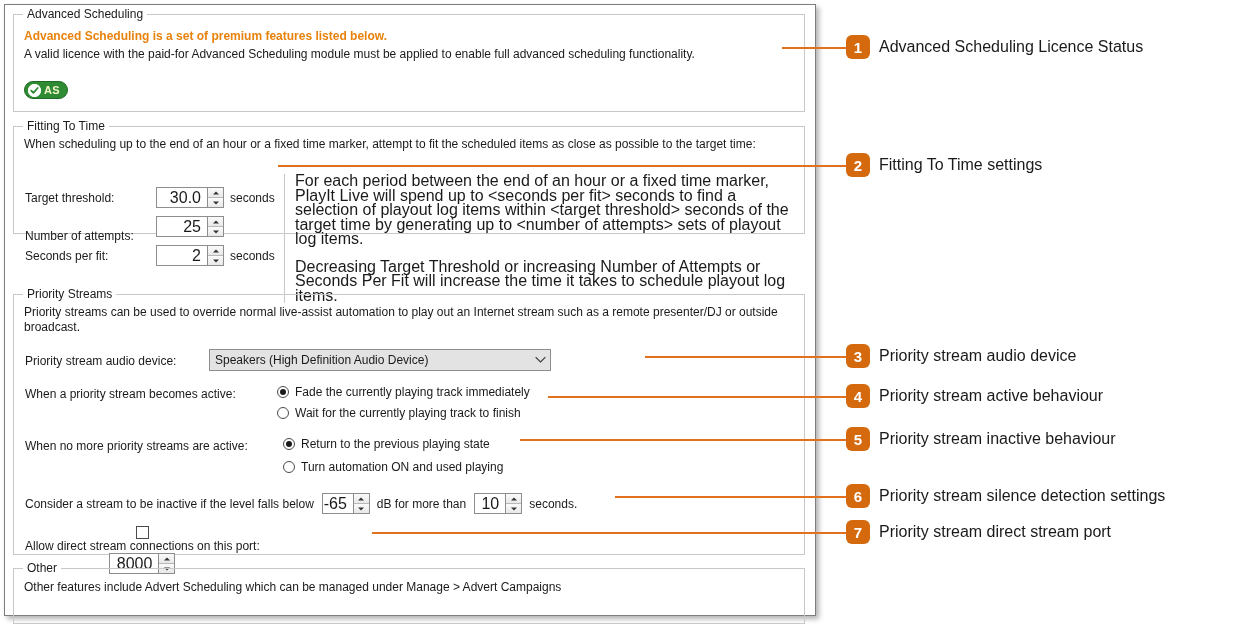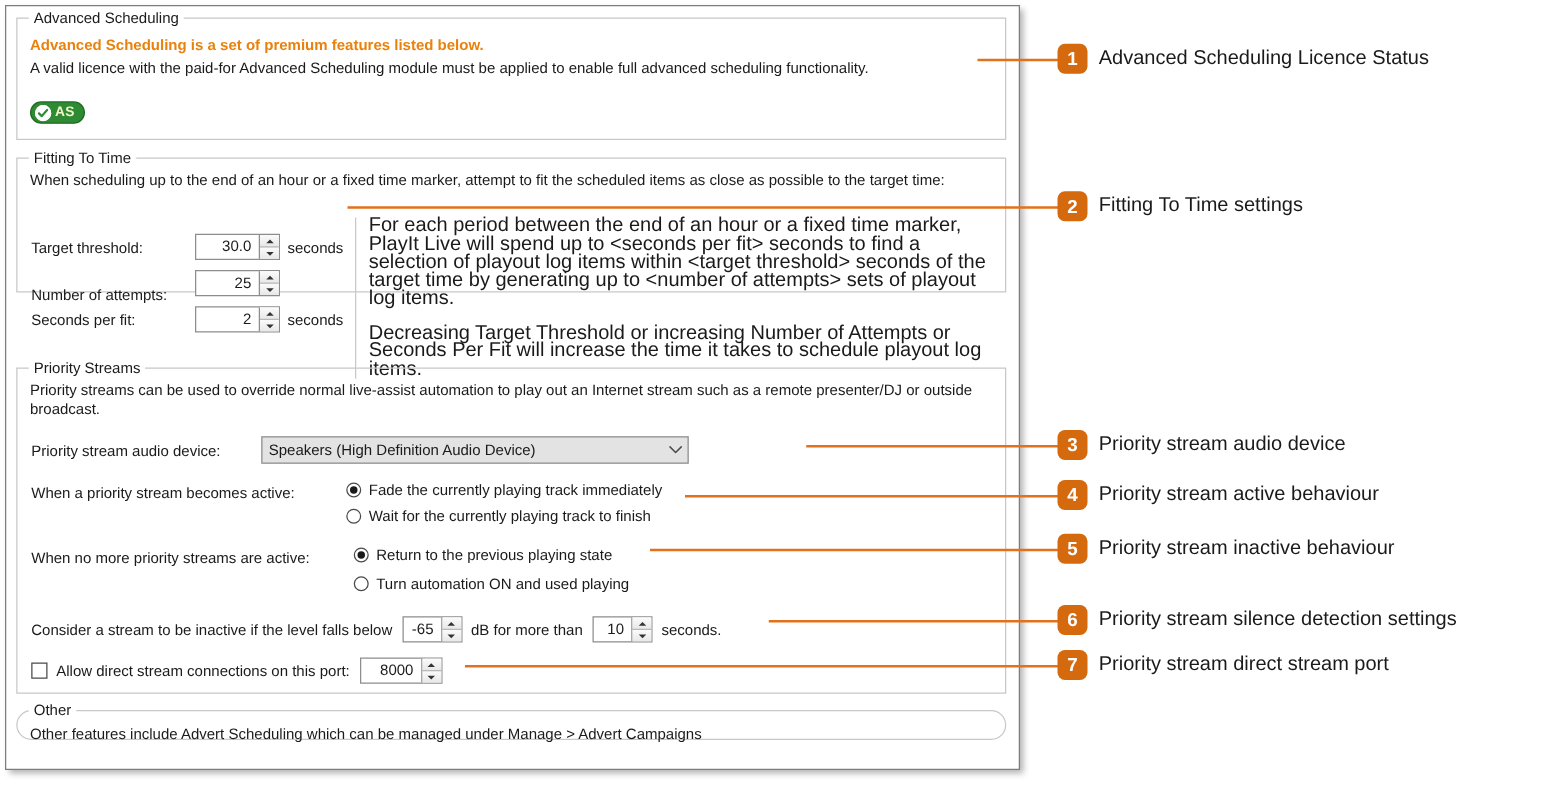--- a/index.html
+++ b/index.html
@@ -107,21 +107,21 @@
     border: 1px solid #8d8d8d;
     background: #ffffff;
     box-sizing: border-box;
     display: flex;
     align-items: stretch;
   }
   .spin .val {
     flex: 1 1 auto;
     text-align: right;
     padding-right: 6px;
-    font-size: 12px;
+    font-size: 16px;
     line-height: 19px;
     color: #1a1a1a;
     overflow: hidden;
     white-space: nowrap;
   }
   .spin .btns {
     flex: none;
     width: 15px;
     border-left: 1px solid #8d8d8d;
     display: flex;
@@ -384,36 +384,36 @@
         <span class="val">10</span>
         <span class="btns">
           <span class="b up"></span>
           <span class="b down"></span>
         </span>
       </span>
       <span style="display:inline-block;width:7px;"></span>
       <span class="txt">seconds.</span>
     </div>
 
-    <div class="inline-row" style="left:11px; top:231px;">
+    <div class="inline-row" style="left:11px; top:231px;flex-direction:column;">
       <span class="cbox"></span>
       <span style="display:inline-block;width:7px;"></span>
       <span class="txt">Allow direct stream connections on this port:</span>
       <span style="display:inline-block;width:8px;"></span>
       <span class="spin" style="position:relative;width:66px;">
         <span class="val">8000</span>
         <span class="btns">
           <span class="b up"></span>
           <span class="b down"></span>
         </span>
       </span>
     </div>
   </div>
 
-  <div class="group" style="left:8px; top:563px; width:792px; height:24px;border-radius:15px;">
+  <div class="group" style="left:8px; top:563px; width:792px; height:56px;">
     <span class="legend">Other</span>
     <div class="para" style="left:10px; top:11px; width:770px;">Other features include Advert Scheduling which can be managed under Manage &gt; Advert Campaigns</div>
   </div>
 
 </div>
 
 <div class="callout-line" style="left:782px; top:47px;  width:68px;"></div>
 <div class="callout-line" style="left:278px; top:165px; width:572px;"></div>
 <div class="callout-line" style="left:645px; top:356px; width:205px;"></div>
 <div class="callout-line" style="left:548px; top:396px; width:302px;"></div>

